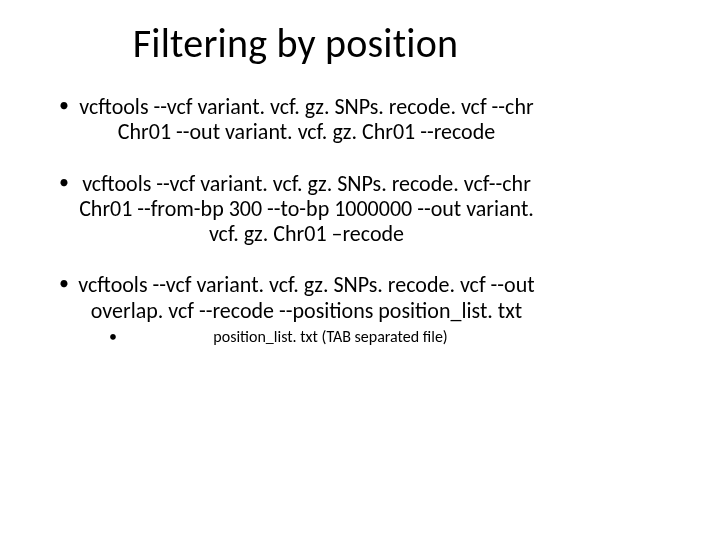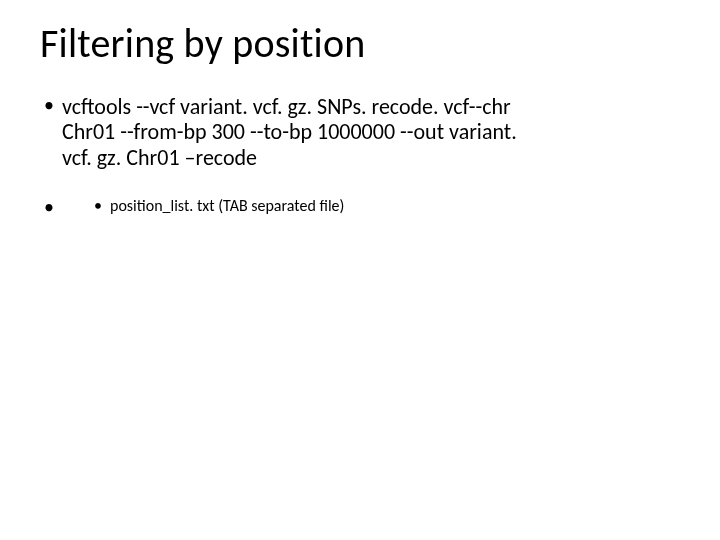--- a/index.html
+++ b/index.html
@@ -9,21 +9,22 @@
     height: 540px;
     background: #fff;
     font-family: Calibri, "Segoe UI", Arial, sans-serif;
     color: #000;
     overflow: hidden;
   }
   .slide {
     box-sizing: border-box;
     width: 580px;
     height: 540px;
-    padding: 18px 44px 0 40px;
+    padding: 18px 44px 0 55px;
+    text-align: center;
   }
   .title {
     font-size: 40px;
     font-weight: 400;
     letter-spacing: 0.2px;
     margin: 4px 0 28px 0;
     line-height: 1.1;
   }
   ul.top {
     list-style: none;
@@ -63,23 +64,27 @@
     font-size: 16px;
   }
 </style>
 </head>
 <body>
 
 <div class="slide">
   <div class="title">Filtering by position</div>
   <ul class="top">
     <li>
+      <span>vcftools --vcf variant. vcf. gz. SNPs. recode. vcf --chr Chr01 --out variant. vcf. gz. Chr01 --recode</span>
+    </li>
+    <li>
       <span>vcftools --vcf variant. vcf. gz. SNPs. recode. vcf--chr Chr01 --from-bp 300 --to-bp 1000000 --out variant. vcf. gz. Chr01 –recode</span>
     </li>
     <li>
+      <span>vcftools --vcf variant. vcf. gz. SNPs. recode. vcf --out overlap. vcf --recode --positions position_list. txt</span>
       <ul class="sub">
         <li>
           <span>position_list. txt (TAB separated file)</span>
         </li>
       </ul>
     </li>
   </ul>
 </div>
 
 </body></html>

